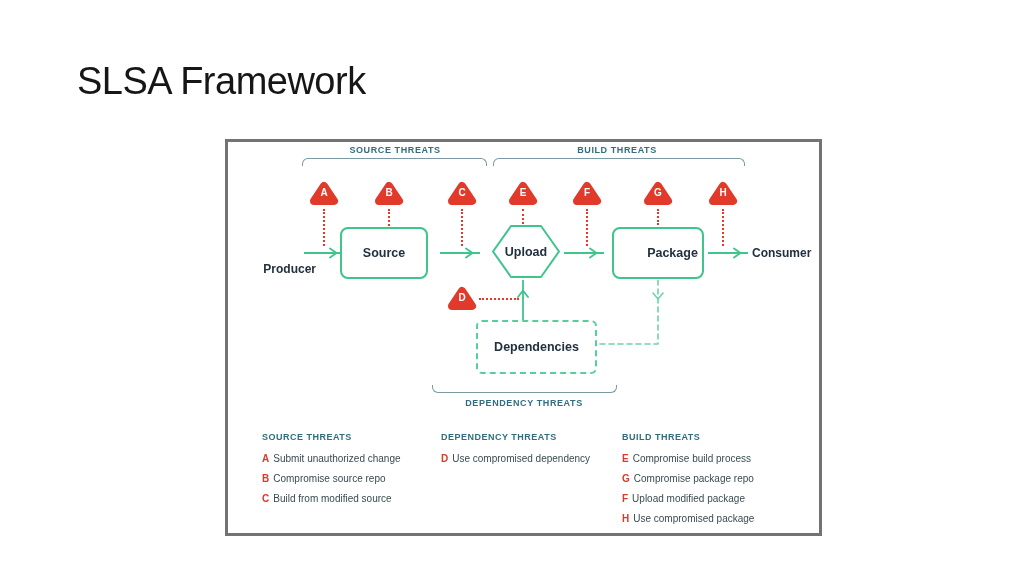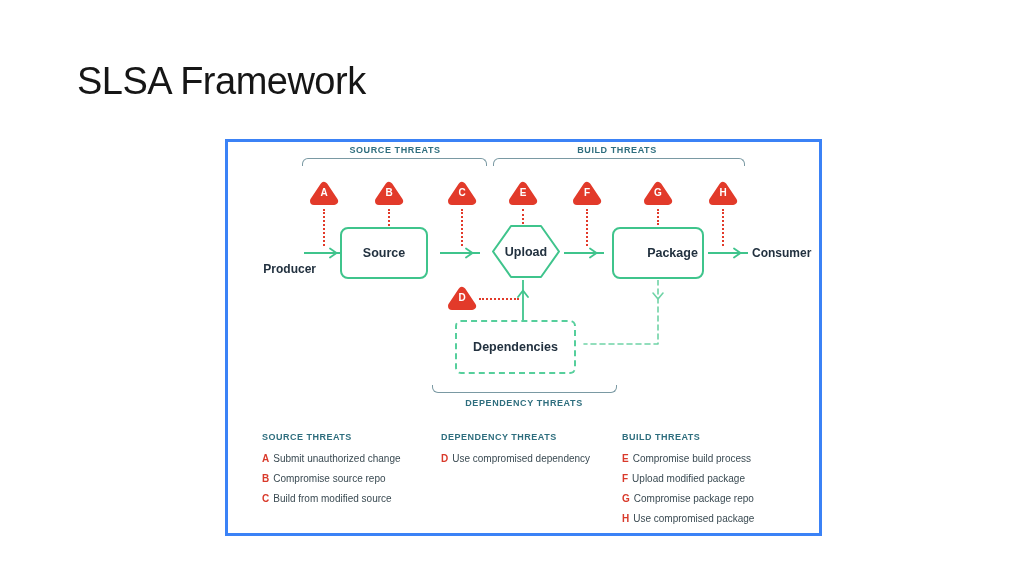--- a/index.html
+++ b/index.html
@@ -8,21 +8,21 @@
 
   .slide { position:relative; width:1024px; height:576px; background:#fff;border-radius:18px; }
 
   .slide-title {
     position:absolute; left:77px; top:60px;
     font-size:38px; font-weight:300; letter-spacing:-0.5px; color:#161616;
   }
 
   .panel {
     position:absolute; left:225px; top:139px; width:597px; height:397px;
-    border:3px solid #3b82f6; background:#fff;
+    border:3px solid #737373; background:#fff;
   }
 
   
   .bracket-top {
     position:absolute; height:8px;
     border-top:1.5px solid #7a99a3; border-left:1.5px solid #7a99a3; border-right:1.5px solid #7a99a3;
     border-radius:6px 6px 0 0;
   }
   .bracket-bottom {
     position:absolute; height:8px;
@@ -193,21 +193,21 @@
     <svg class="arrow-svg" style="left:289px; top:138px;" width="12" height="40" viewBox="0 0 12 40">
       <path d="M6 0 V40"></path>
         <path d="M1 17 L6 10.5 L11 17"></path>
     </svg>
 
     <svg class="arrow-svg dash-svg" style="left:352px; top:138px;" width="90" height="70" viewBox="0 0 90 70">
       <path class="dash" d="M78 0 V64 H4"></path>
       <path class="head" d="M73 13 L78 19 L83 13"></path>
     </svg>
 
-    <div class="node-box dashed" style="left:227px; top:178px; width:121px; height:54px;">
+    <div class="node-box dashed" style="left:248px; top:178px; width:121px; height:54px;">
       <span>Dependencies</span>
     </div>
 
     <div class="bracket-bottom" style="left:204px; top:243px; width:185px;"></div>
     <div class="group-label" style="left:296px; top:256px;">DEPENDENCY THREATS</div>
 
     <div class="legend-col" style="left:34px; top:290px;">
       <div class="legend-header">SOURCE THREATS</div>
       <div class="legend-row">
         <span class="llet">A</span><span>Submit unauthorized change</span>
@@ -226,24 +226,24 @@
         <span class="llet">D</span><span>Use compromised dependency</span>
       </div>
     </div>
 
     <div class="legend-col" style="left:394px; top:290px;">
       <div class="legend-header">BUILD THREATS</div>
       <div class="legend-row">
         <span class="llet">E</span><span>Compromise build process</span>
       </div>
       <div class="legend-row">
+        <span class="llet">G</span><span>Compromise package repo</span>
+      </div>
+      <div class="legend-row">
         <span class="llet">F</span><span>Upload modified package</span>
-      </div>
-      <div class="legend-row">
-        <span class="llet">G</span><span>Compromise package repo</span>
       </div>
       <div class="legend-row">
         <span class="llet">H</span><span>Use compromised package</span>
       </div>
     </div>
 
   </div>
 </div>
 
 </body></html>

